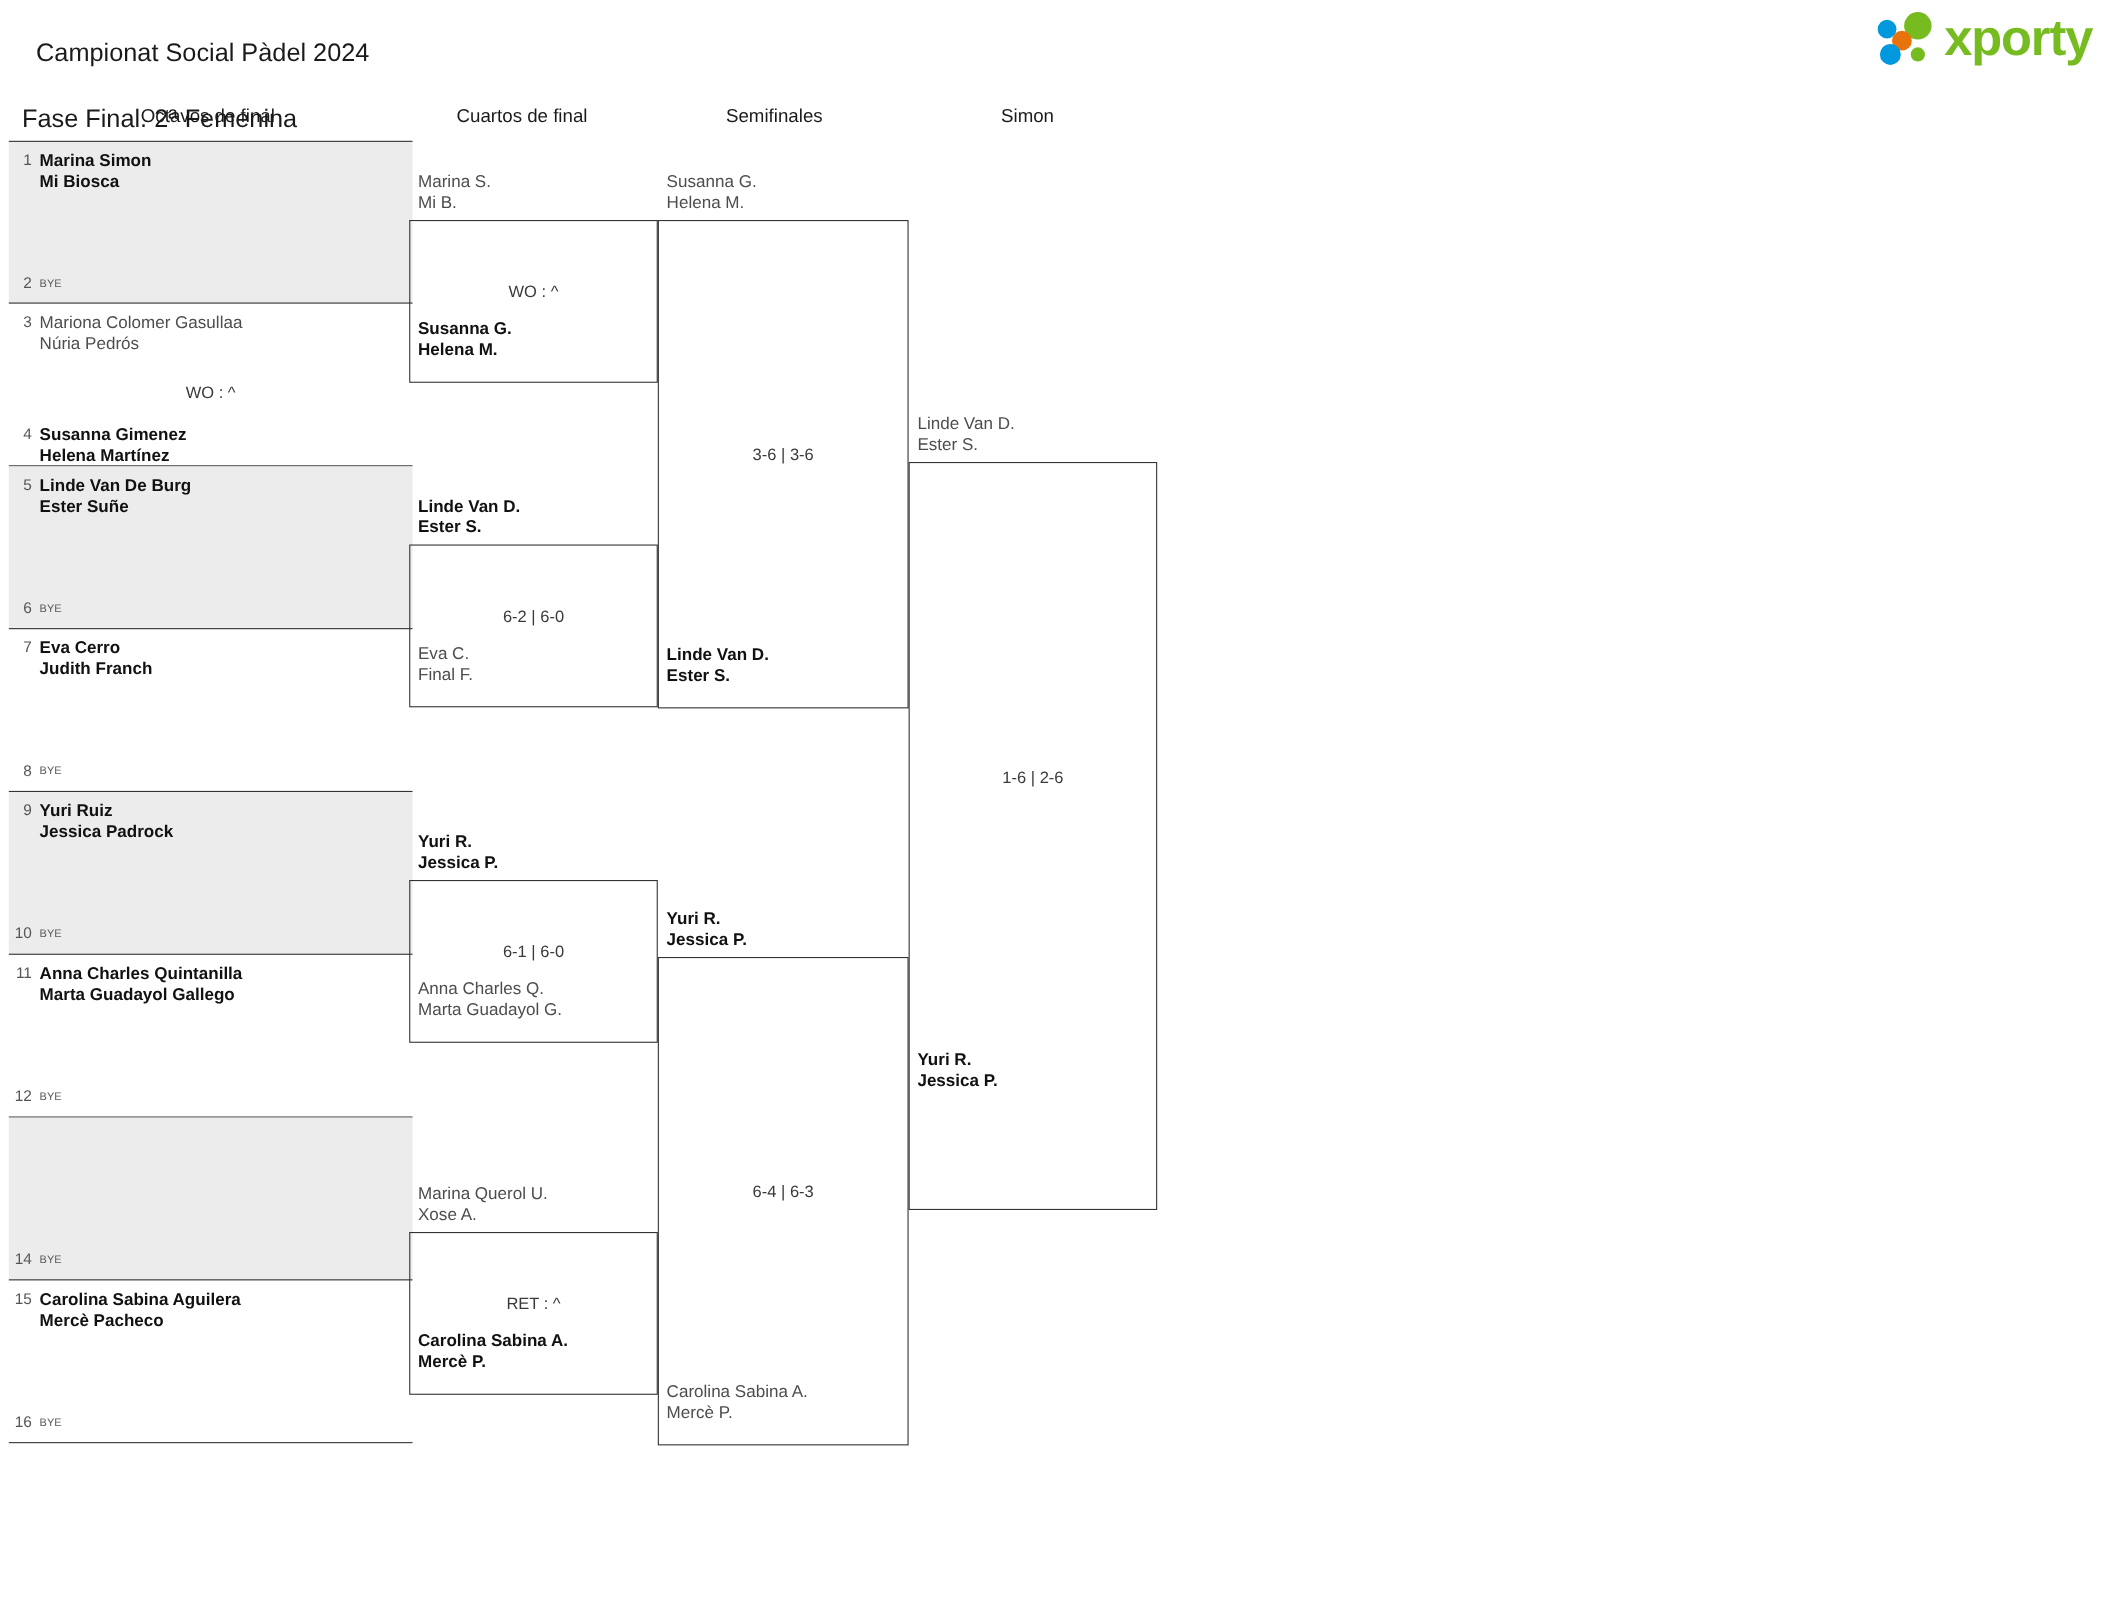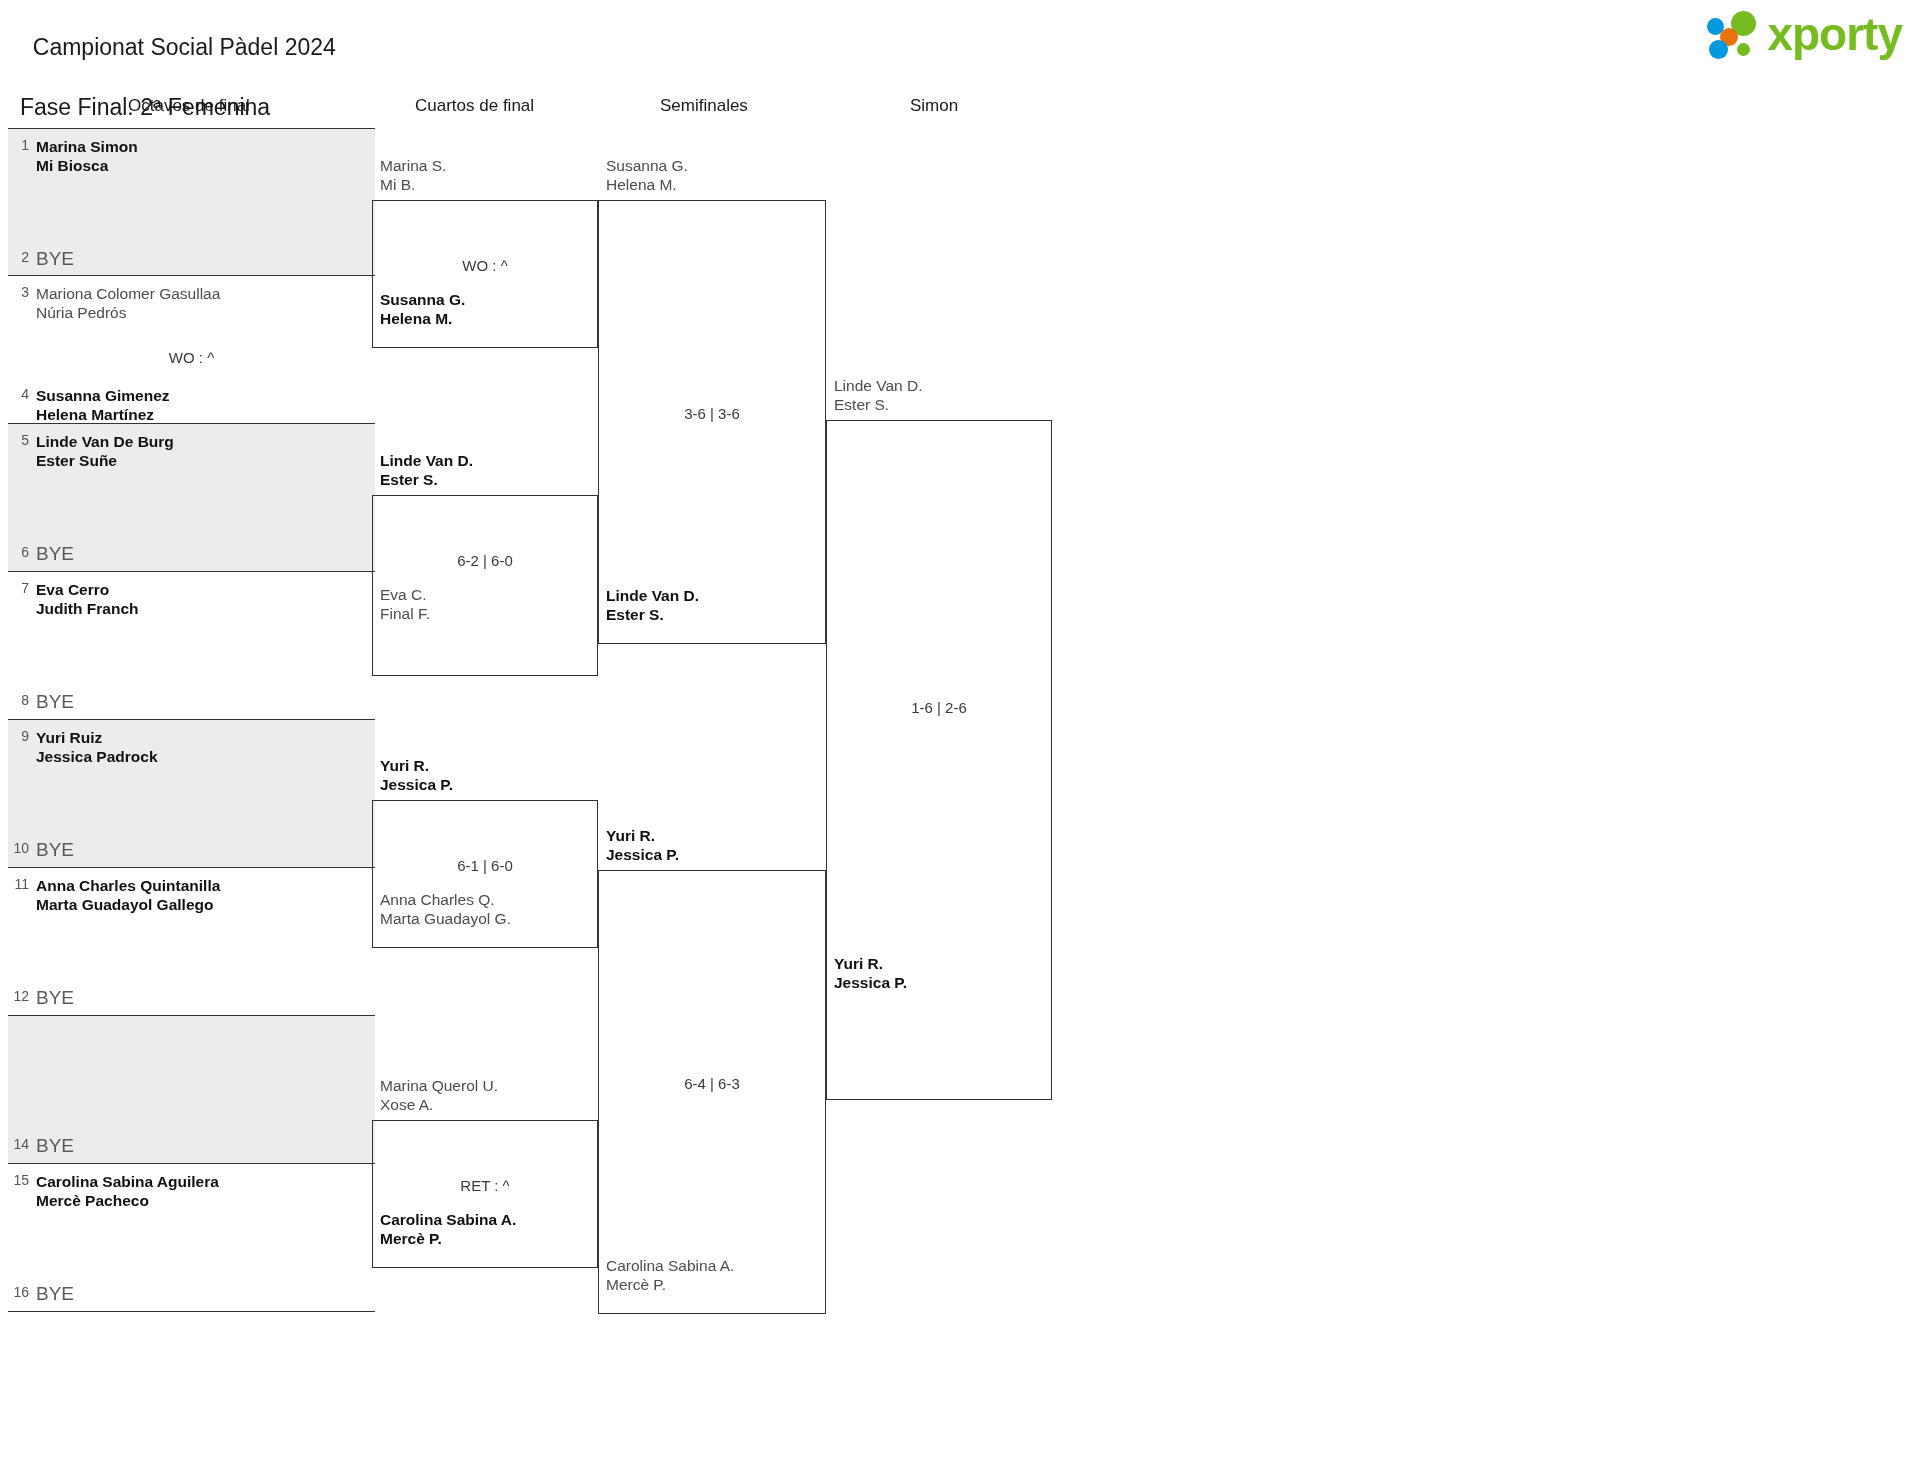--- a/index.html
+++ b/index.html
@@ -92,21 +92,21 @@
     color: #555555;
     box-sizing: border-box;
   }
   .seed-names {
     font-size: 15.5px;
     line-height: 19px;
     white-space: pre-line;
   }
   .seed-names.winner { color: #111111; font-weight: bold; }
   .seed-names.loser  { color: #4d4d4d; font-weight: normal; }
-  .seed-names.bye    { color: #5a5a5a; font-weight: normal; font-size: 19px; }
+  .seed-names.bye    { color: #5a5a5a; font-weight: normal; font-size: 10px; }
   .r1-score {
     position: absolute;
     width: 100%;
     text-align: center;
     font-size: 15px;
     color: #3a3a3a;
     left: 0;
   }
 
   
@@ -245,21 +245,21 @@
   </div>
 
 <div id="later-rounds">
     <div class="mbox" style="left: 372px; top: 200px; width: 226px; height: 148px;">
       <div class="score" style="top: 56px;">WO : ^</div>
     </div>
     <div class="pname loser" style="left: 380px; top: 156px;">Marina S.
 Mi B.</div>
     <div class="pname winner" style="left: 380px; top: 290px;">Susanna G.
 Helena M.</div>
-    <div class="mbox" style="left: 372px; top: 495px; width: 226px; height: 181px;">
+    <div class="mbox" style="left: 372px; top: 495px; width: 226px; height: 148px;">
       <div class="score" style="top: 56px;">6-2 | 6-0</div>
     </div>
     <div class="pname winner" style="left: 380px; top: 451px;">Linde Van D.
 Ester S.</div>
     <div class="pname loser" style="left: 380px; top: 585px;">Eva C.
 Final F.</div>
     <div class="mbox" style="left: 372px; top: 800px; width: 226px; height: 148px;">
       <div class="score" style="top: 56px;">6-1 | 6-0</div>
     </div>
     <div class="pname winner" style="left: 380px; top: 756px;">Yuri R.

